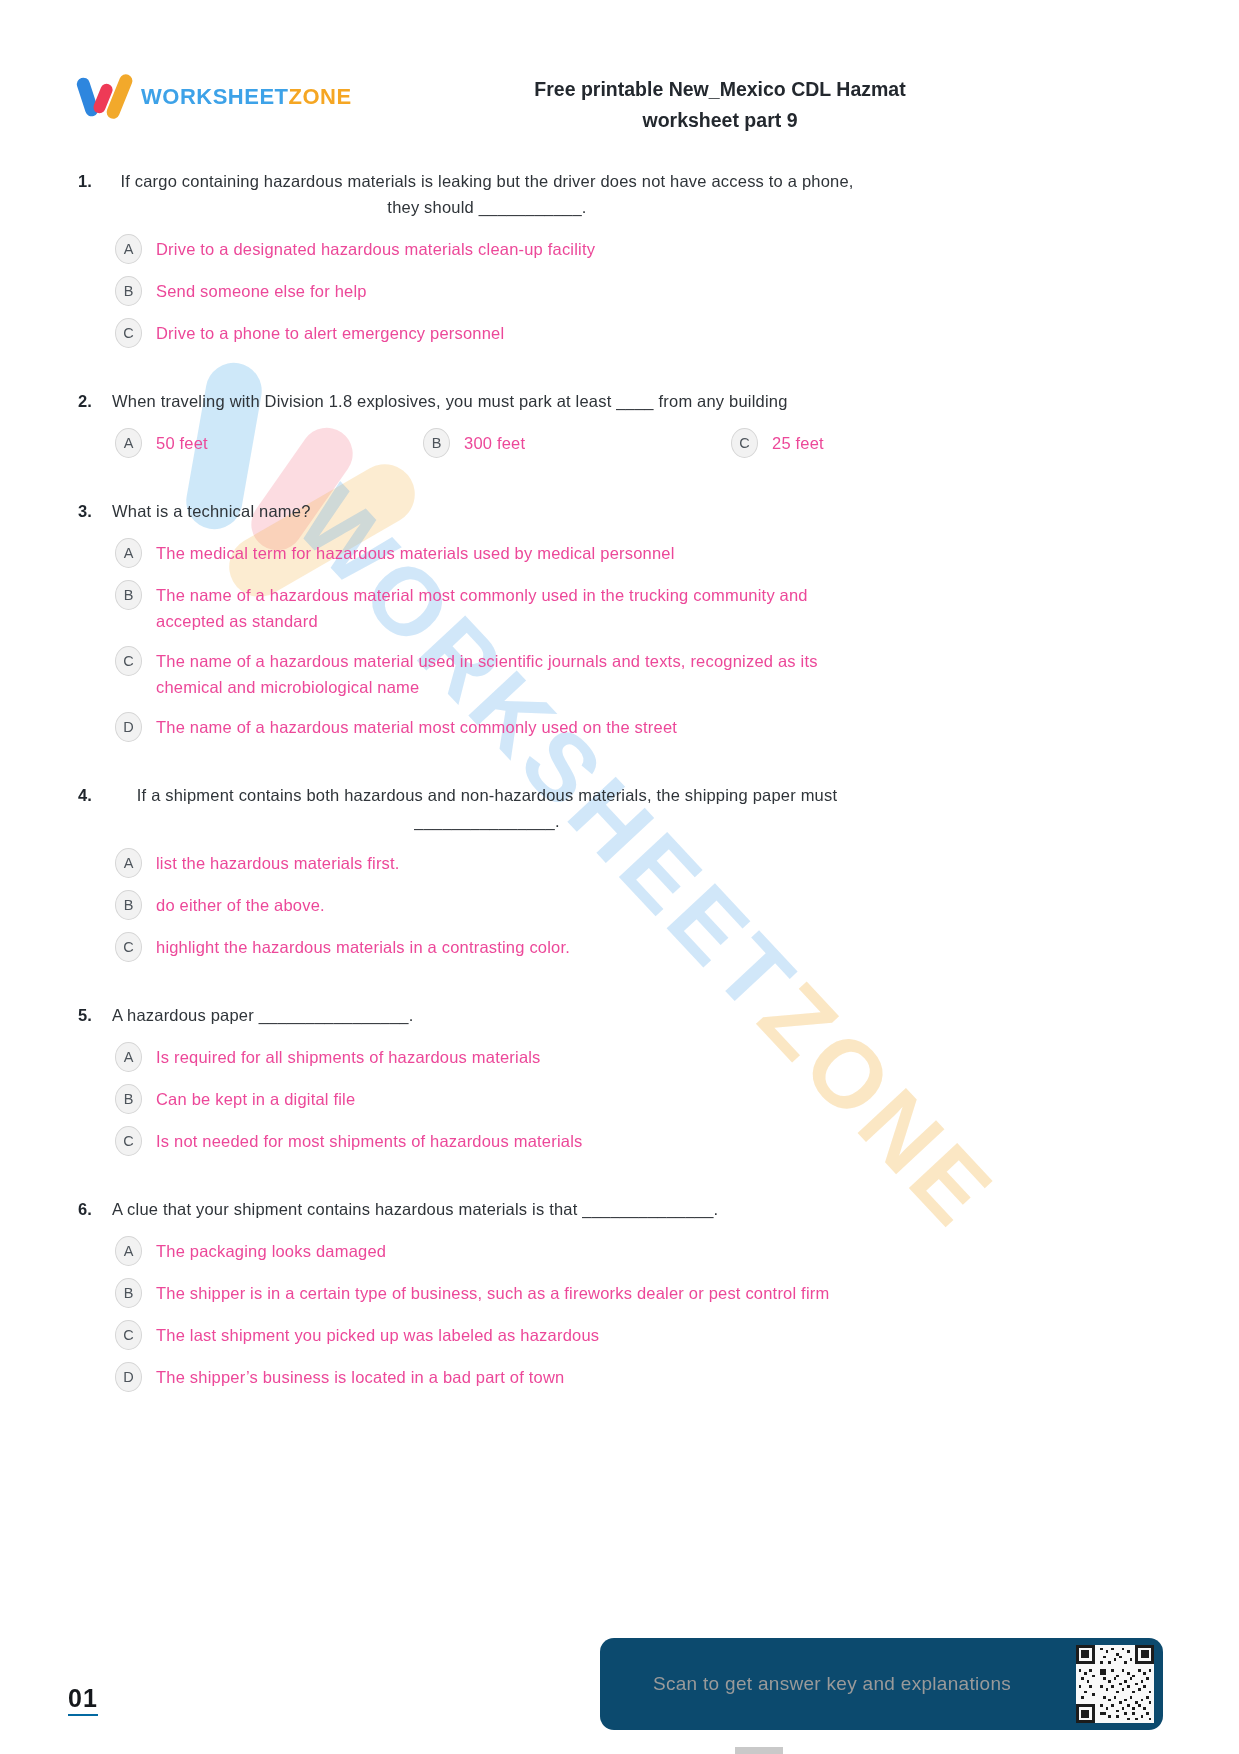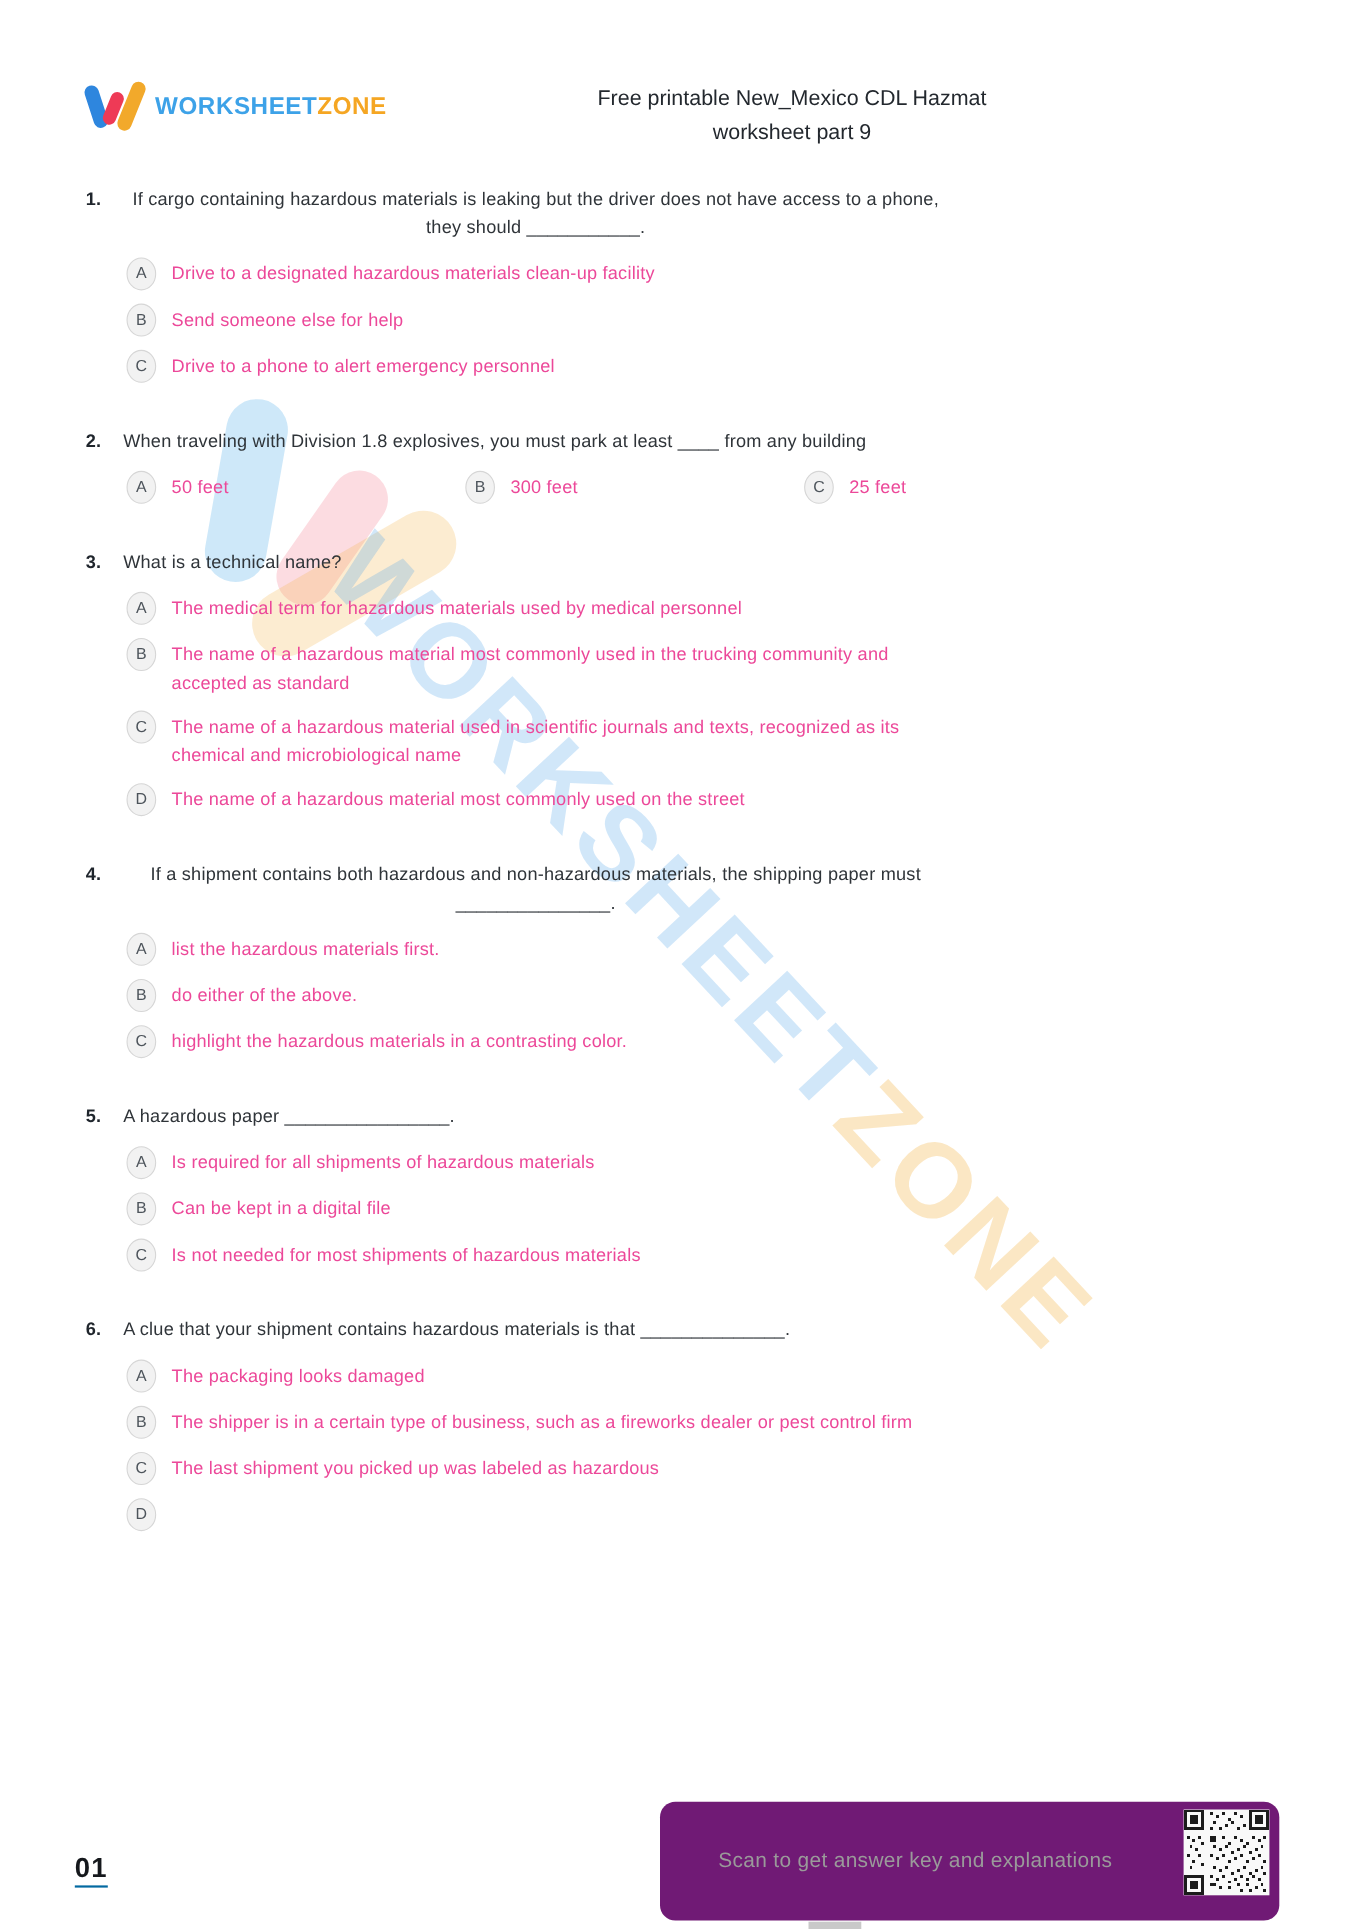--- a/index.html
+++ b/index.html
@@ -16,21 +16,21 @@
   .logo-icon{position:relative;width:62px;height:54px;}
   .logo-icon .stroke{position:absolute;border-radius:8px;}
   .s-blue{left:6px;top:7px;width:13px;height:40px;background:#2e86de;transform:rotate(-18deg);}
   .s-red{left:22px;top:13px;width:12px;height:31px;background:#ee3a56;transform:rotate(22deg);}
   .s-yellow{left:38px;top:3px;width:13px;height:47px;background:#f2a92b;transform:rotate(22deg);}
   .logo-text{font-size:22px;font-weight:700;letter-spacing:0.5px;margin-left:4px;}
   .logo-text .lt-blue{color:#3da2e8;}
   .logo-text .lt-orange{color:#f5a623;}
   .doc-title{
     position:absolute;left:420px;top:74px;width:600px;
-    text-align:center;font-size:19.5px;font-weight:400;line-height:31px;color:#23282e;
+    text-align:center;font-size:19.5px;font-weight:700;line-height:31px;color:#23282e;
   }
   
   .watermark-w{position:absolute;z-index:0;}
   .wm-stroke{position:absolute;border-radius:34px;}
   .wm-blue{left:196px;top:362px;width:56px;height:168px;background:rgba(61,162,232,0.25);transform:rotate(10deg);}
   .wm-red{left:276px;top:420px;width:52px;height:138px;background:rgba(238,59,87,0.18);transform:rotate(35deg);}
   .wm-yellow{left:292px;top:428px;width:60px;height:205px;background:rgba(244,180,70,0.25);transform:rotate(60deg);}
   .watermark-text{
     position:absolute;left:356px;top:466px;z-index:0;
     transform:rotate(47deg);transform-origin:top left;
@@ -55,22 +55,22 @@
     font-size:14.5px;color:#4d545b;
   }
   .opt-text{margin-left:14px;font-size:16.5px;line-height:26px;color:#ec4899;max-width:700px;padding-top:2px;letter-spacing:0.2px;}
   
   .page-number{
     position:absolute;left:68px;top:1684px;z-index:1;
     font-size:25px;font-weight:800;color:#15181c;letter-spacing:1px;
     border-bottom:2px solid #0369a1;padding-bottom:1px;
   }
   .scan-bar{
-    position:absolute;left:600px;top:1638px;width:563px;height:108px;z-index:1;
-    background:#701a75;border-radius:14px;
+    position:absolute;left:600px;top:1638px;width:563px;height:92px;z-index:1;
+    background:#0c4a6e;border-radius:14px;
     display:flex;align-items:center;justify-content:center;
     padding-right:99px;box-sizing:border-box;
   }
   .scan-text{font-size:19px;color:#9a9a9a;letter-spacing:0.3px;}
   .qr{position:absolute;right:9px;top:7px;width:78px;height:78px;background:#f9f9f9;}
   .bottom-strip{position:absolute;left:735px;top:1747px;width:48px;height:7px;background:#c9c9c9;z-index:1;}
 </style>
 </head>
 <body>
 
@@ -215,20 +215,21 @@
           <div class="option">
             <span class="badge">B</span>
             <span class="opt-text">The shipper is in a certain type of business, such as a fireworks dealer or pest control firm</span>
           </div>
           <div class="option">
             <span class="badge">C</span>
             <span class="opt-text">The last shipment you picked up was labeled as hazardous</span>
           </div>
           <div class="option">
             <span class="badge">D</span>
+            <span class="opt-text">The shipper’s business is located in a bad part of town</span>
           </div>
         </div>
       </div>
     </main>
 
   <div class="page-number">01</div>
 
   <div class="scan-bar">
     <span class="scan-text">Scan to get answer key and explanations</span>
     <svg class="qr" viewBox="0 0 29 29" shape-rendering="crispEdges">

